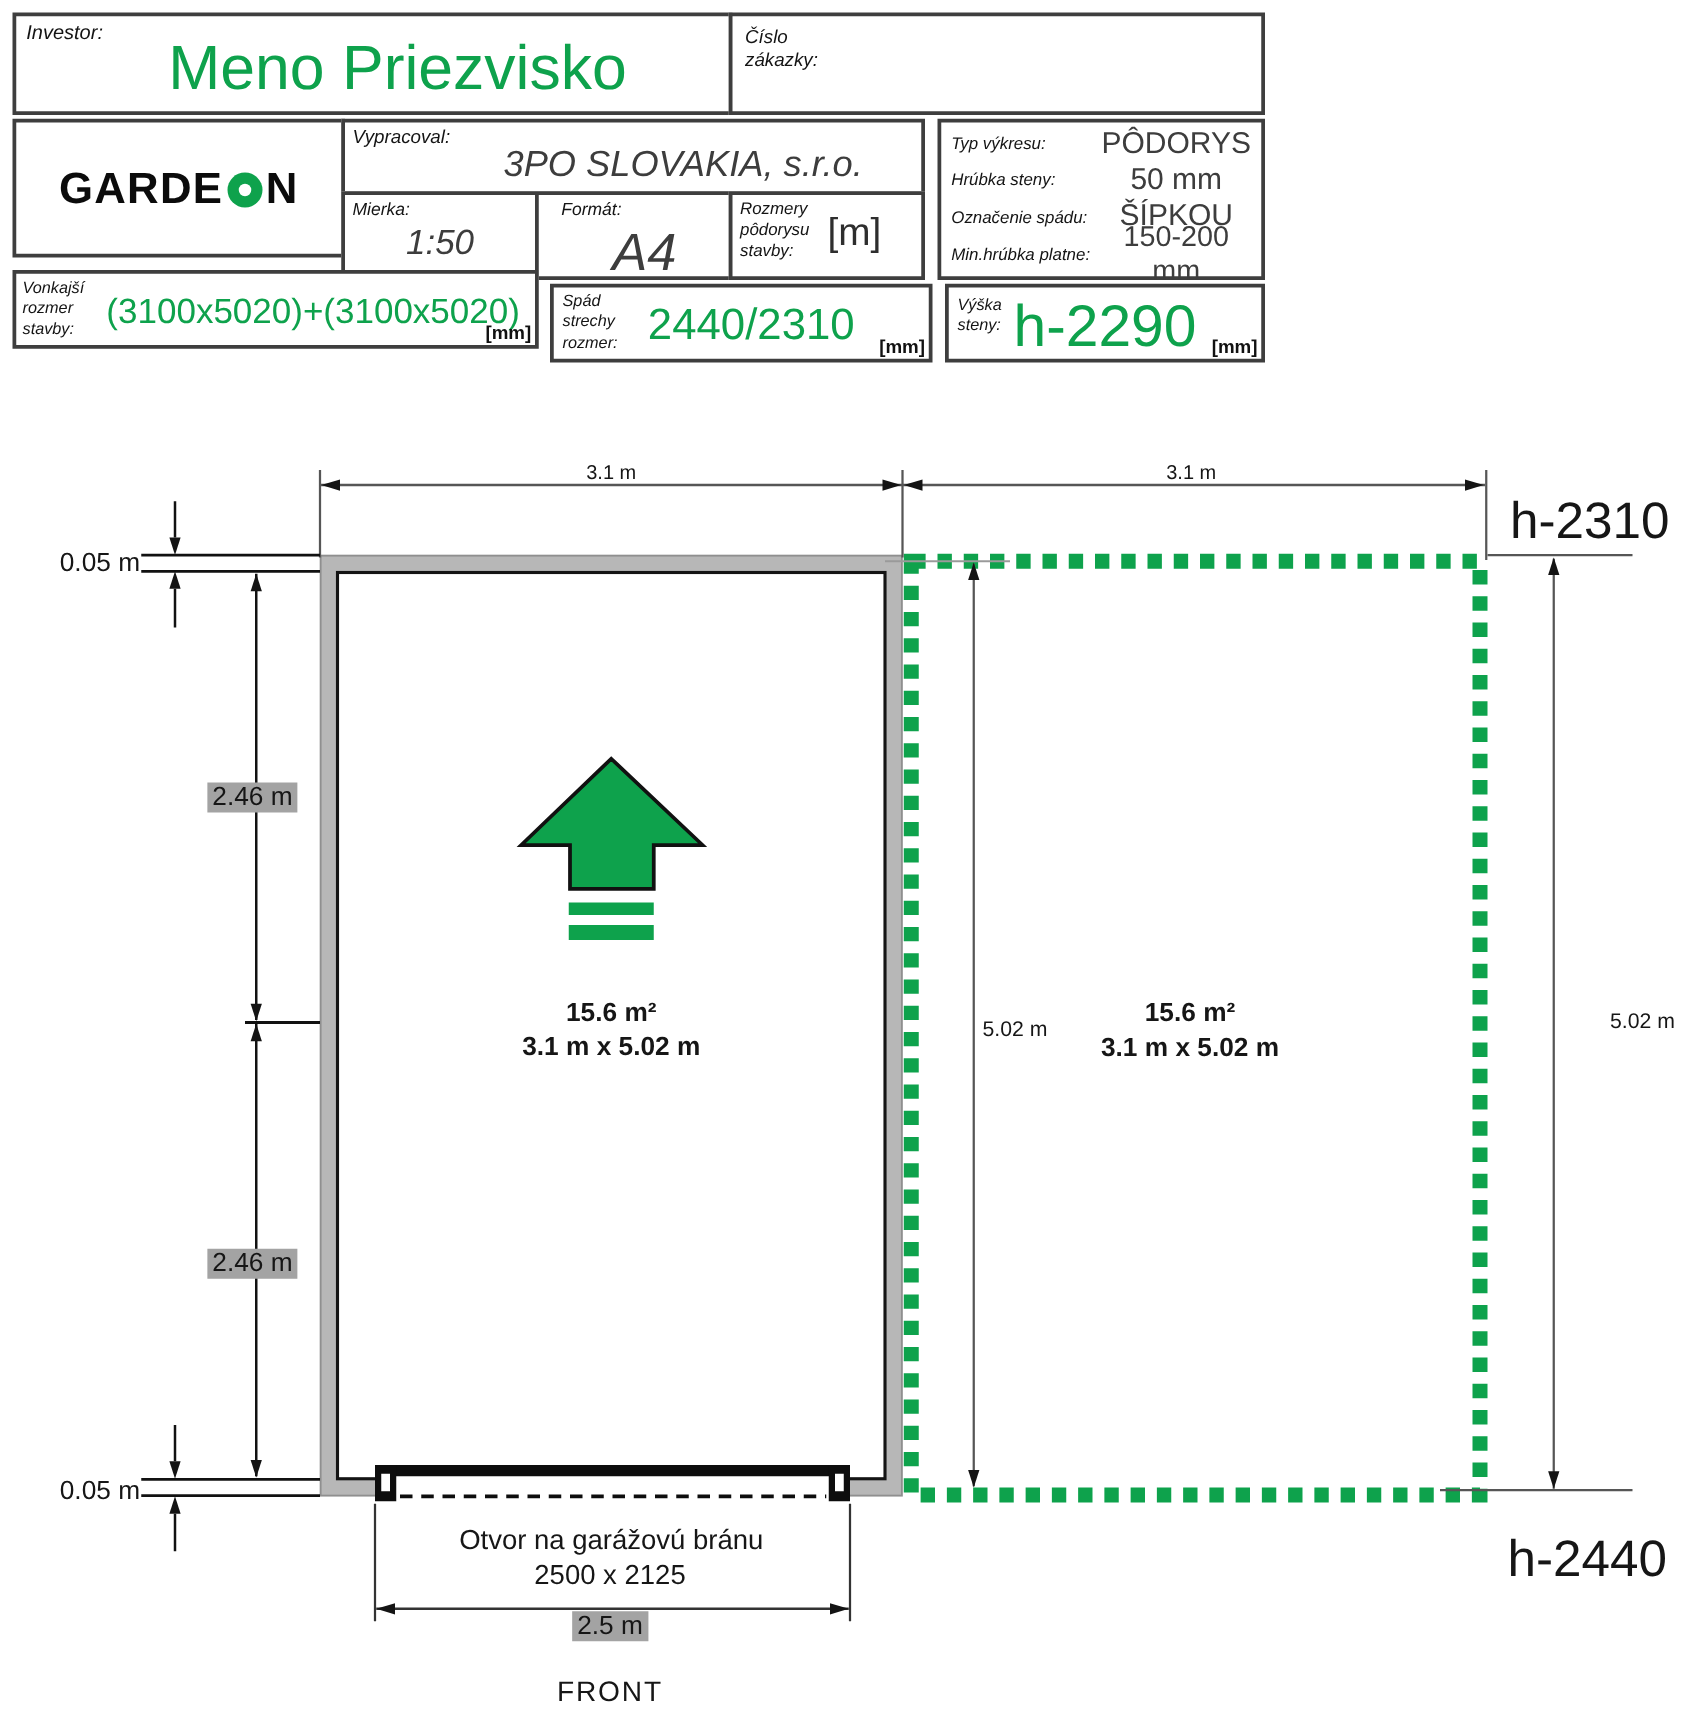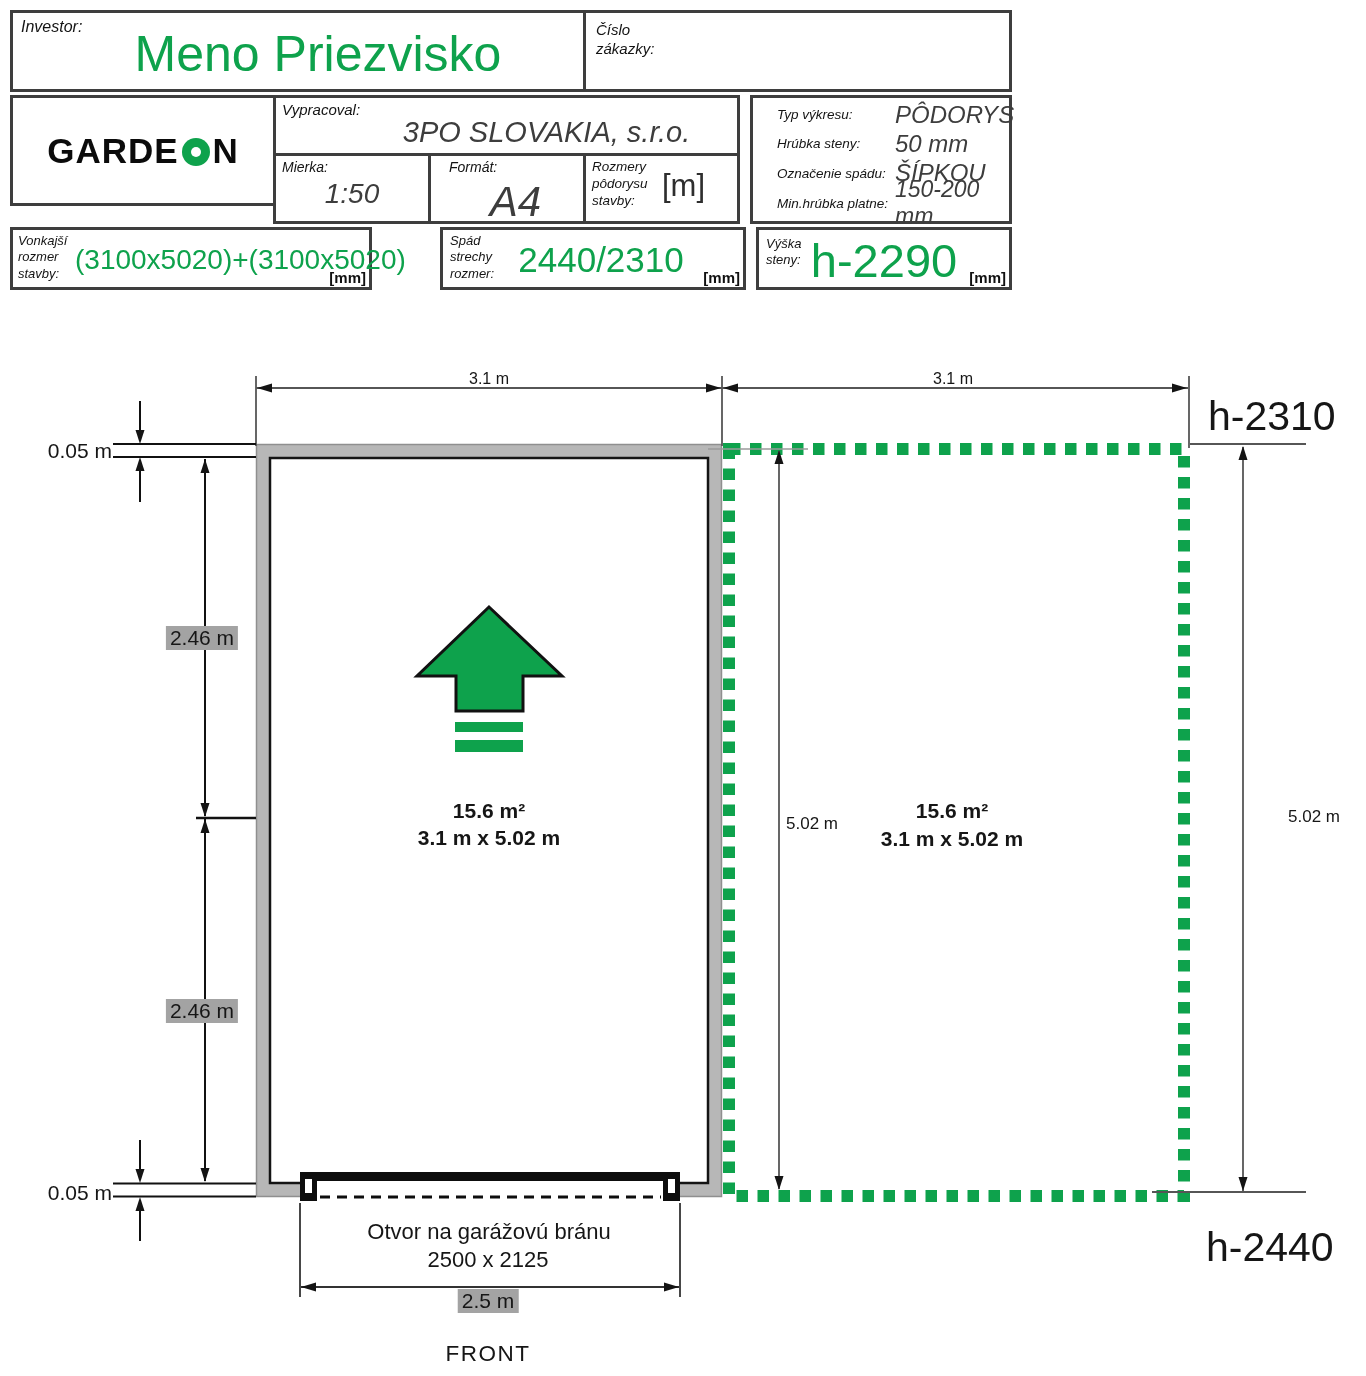--- a/index.html
+++ b/index.html
@@ -11,21 +11,21 @@
   .grn{color:#0ea24c;}
   .val{position:absolute;text-align:center;white-space:nowrap;}
   .ital{font-style:italic;color:#3d3d3d;}
   .mm{position:absolute;right:3px;bottom:1px;font-weight:700;font-size:15px;color:#111;font-style:normal;}
   .lbl{position:absolute;white-space:nowrap;color:#161616;}
   .ctr{transform:translateX(-50%);}
   .whitebg{background:#a3a3a3;padding:0 4px;}
   .bold{font-weight:700;}
   .trow{display:flex;align-items:center;height:31px;padding:0 0 0 8px;}
   .tl{font-style:italic;font-size:13.5px;width:118px;flex:none;color:#141414;}
-  .tv{flex:1;text-align:left;font-style:italic;color:#3d3d3d;font-size:24px;padding-right:6px;}
+  .tv{flex:1;text-align:center;color:#3d3d3d;font-size:24px;padding-right:6px;}
   .logo{display:flex;align-items:center;font-size:35px;font-weight:900;
         letter-spacing:1px;color:#0b0b0b;}
   .logo-o{display:inline-block;position:relative;width:28px;height:28px;border-radius:50%;
           background:#0ea24c;margin:2px 3px 0 3px;}
   .logo-o-hole{position:absolute;left:9px;top:9px;width:10px;height:10px;border-radius:50%;background:#fff;}
   svg{position:absolute;left:0;top:0;}
 </style>
 </head>
 <body>
 
@@ -63,40 +63,40 @@
   <div class="cell" style="left:428px;top:153px;width:158px;height:71px;">
     <div class="clab" style="left:18px;top:3px;font-size:14px;">Formát:</div>
     <div class="val ital" style="left:0;right:0;top:22px;font-size:42px;margin-left:17px;">A4</div>
   </div>
 
   <div class="cell" style="left:583px;top:153px;width:157px;height:71px;">
     <div class="clab wrap" style="left:6px;top:3px;font-size:13.5px;width:72px;">Rozmery pôdorysu stavby:</div>
     <div class="val" style="left:76px;top:12px;font-size:31px;color:#2e2e2e;font-weight:500;text-align:left;">[m]</div>
   </div>
 
-  <div class="cell" style="left:750px;top:95px;width:262px;height:129px;display:flex;flex-direction:column;justify-content:space-around;padding:2px 16px;">
+  <div class="cell" style="left:750px;top:95px;width:262px;height:129px;display:flex;flex-direction:column;justify-content:space-around;padding:2px 0;">
     <div class="trow">
       <span class="tl">Typ výkresu:</span>
       <span class="tv">PÔDORYS</span>
     </div>
     <div class="trow">
       <span class="tl">Hrúbka steny:</span>
       <span class="tv">50 mm</span>
     </div>
     <div class="trow">
       <span class="tl">Označenie spádu:</span>
       <span class="tv">ŠÍPKOU</span>
     </div>
     <div class="trow">
       <span class="tl">Min.hrúbka platne:</span>
       <span class="tv" style="font-size:23px;">150-200 mm</span>
     </div>
   </div>
 
-  <div class="cell" style="left:10px;top:227px;width:362px;height:63px;">
+  <div class="cell" style="left:10px;top:216px;width:421px;height:63px;">
     <div class="clab wrap" style="left:5px;top:3px;font-size:13px;width:62px;">Vonkajší rozmer stavby:</div>
     <div class="val grn" style="left:62px;right:2px;top:14px;font-size:28px;">(3100x5020)+(3100x5020)</div>
     <div class="mm">[mm]</div>
   </div>
 
   <div class="cell" style="left:440px;top:227px;width:306px;height:63px;">
     <div class="clab wrap" style="left:7px;top:3px;font-size:13px;width:58px;">Spád strechy rozmer:</div>
     <div class="val grn" style="left:60px;right:44px;top:10px;font-size:35px;">2440/2310</div>
     <div class="mm">[mm]</div>
   </div>

